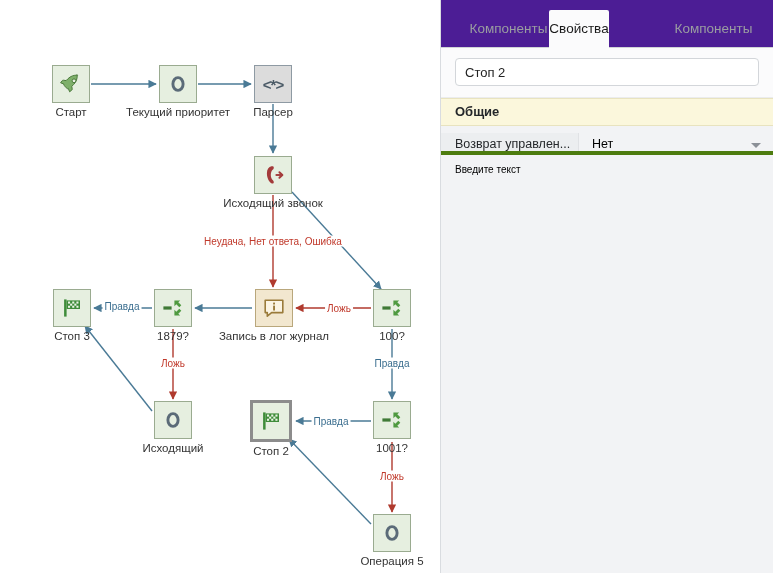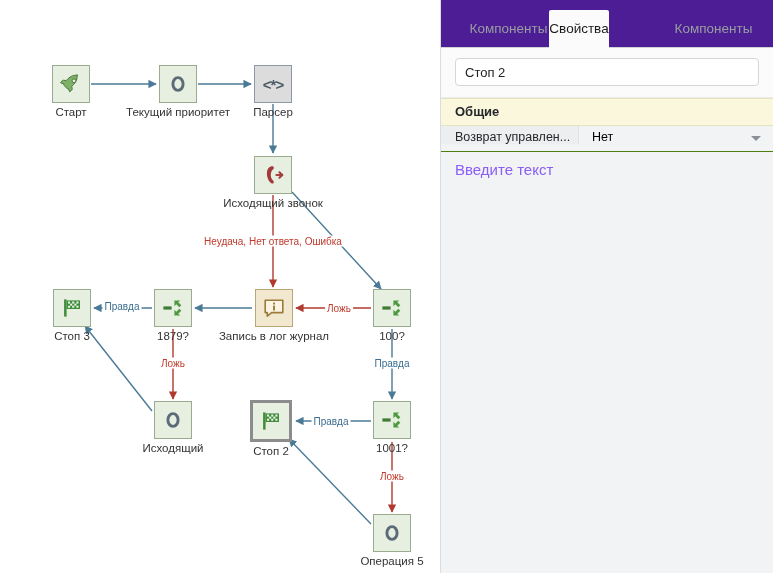--- a/index.html
+++ b/index.html
@@ -117,24 +117,24 @@
     border-top: 1px solid #e8e3bf;
     border-bottom: 1px solid #e8e3bf;
     font-size: 13px;
     font-weight: bold;
     color: #24272a;
     padding: 5px 14px 6px 14px;
   }
 
   .prop-row {
     display: flex;
-    align-items: flex-start;
+    align-items: flex-end;
     height: 25px;
     background: #f2f3f5;
-    border-bottom: 1px solid #4d7c0f;
+    border-bottom: 4px solid #4d7c0f;
   }
   .prop-key {
     width: 138px;
     flex: 0 0 138px;
     background: #eceef0;
     border-right: 1px solid #e0e2e5;
     font-size: 12.5px;
     color: #24272a;
     padding: 4px 0 0 14px;
     box-sizing: border-box;
@@ -154,22 +154,22 @@
     position: absolute; right: 12px; top: 10px;
     width: 0; height: 0;
     border-left: 5px solid transparent;
     border-right: 5px solid transparent;
     border-top: 5px solid #8b9097;
   }
 
   #desc-area {
     background: #f2f3f5;
     padding: 9px 14px;
-    font-size: 15px;
-    color: #8b5cf6;
+    font-size: 10px;
+    color: #000000;
     height: 120px;
   }
 </style>
 </head>
 <body>
 
 <div id="app">
 
   <div id="canvas">
 

